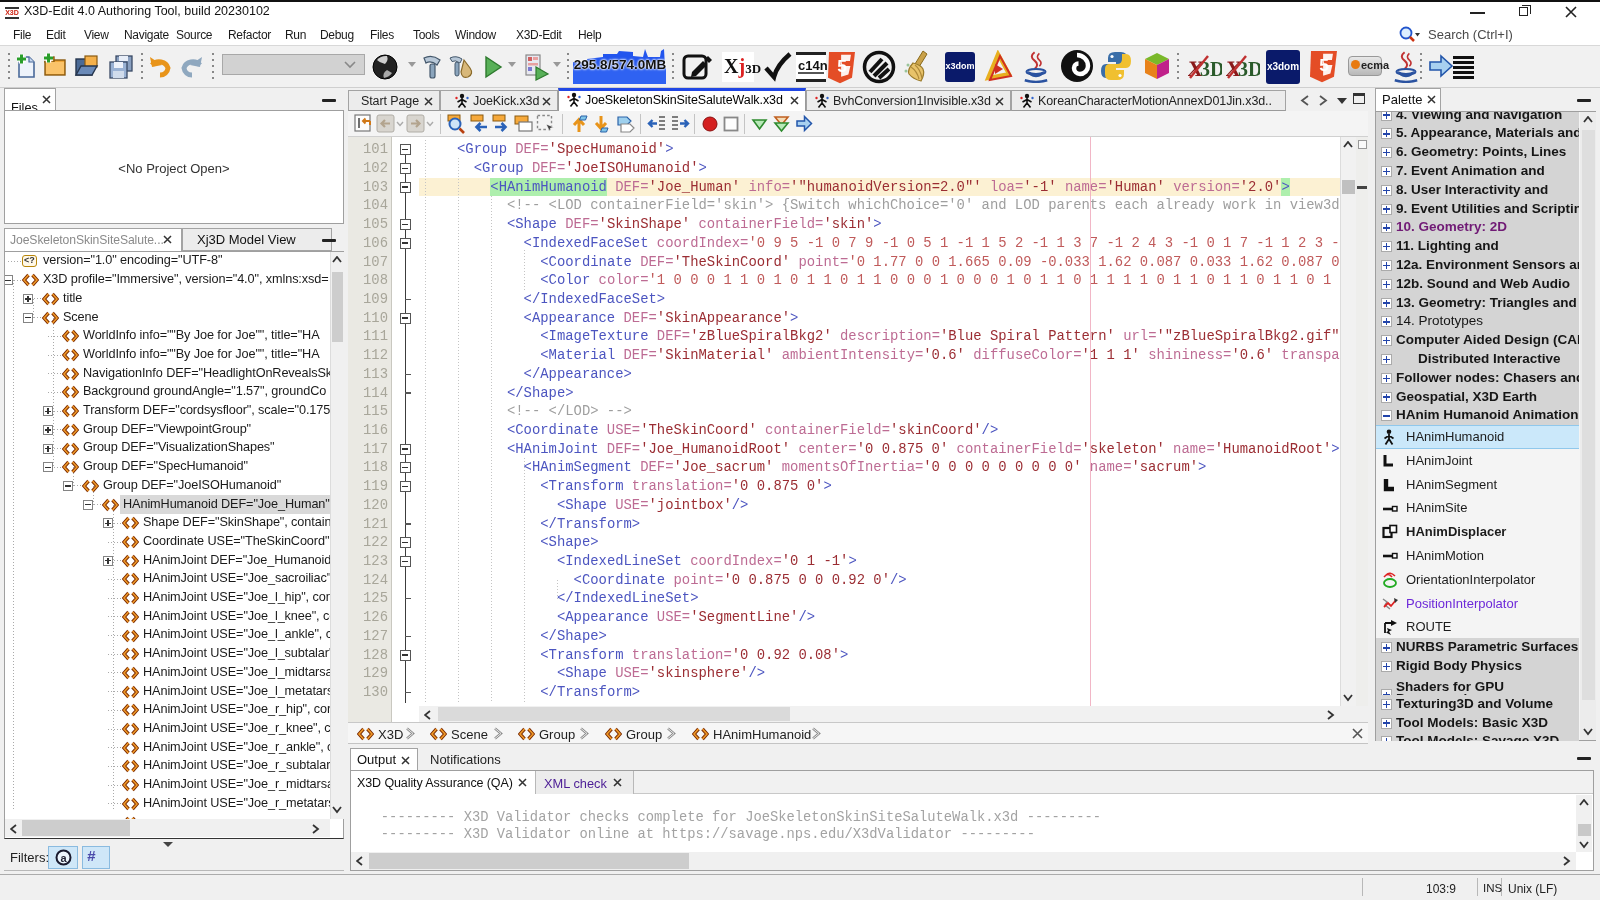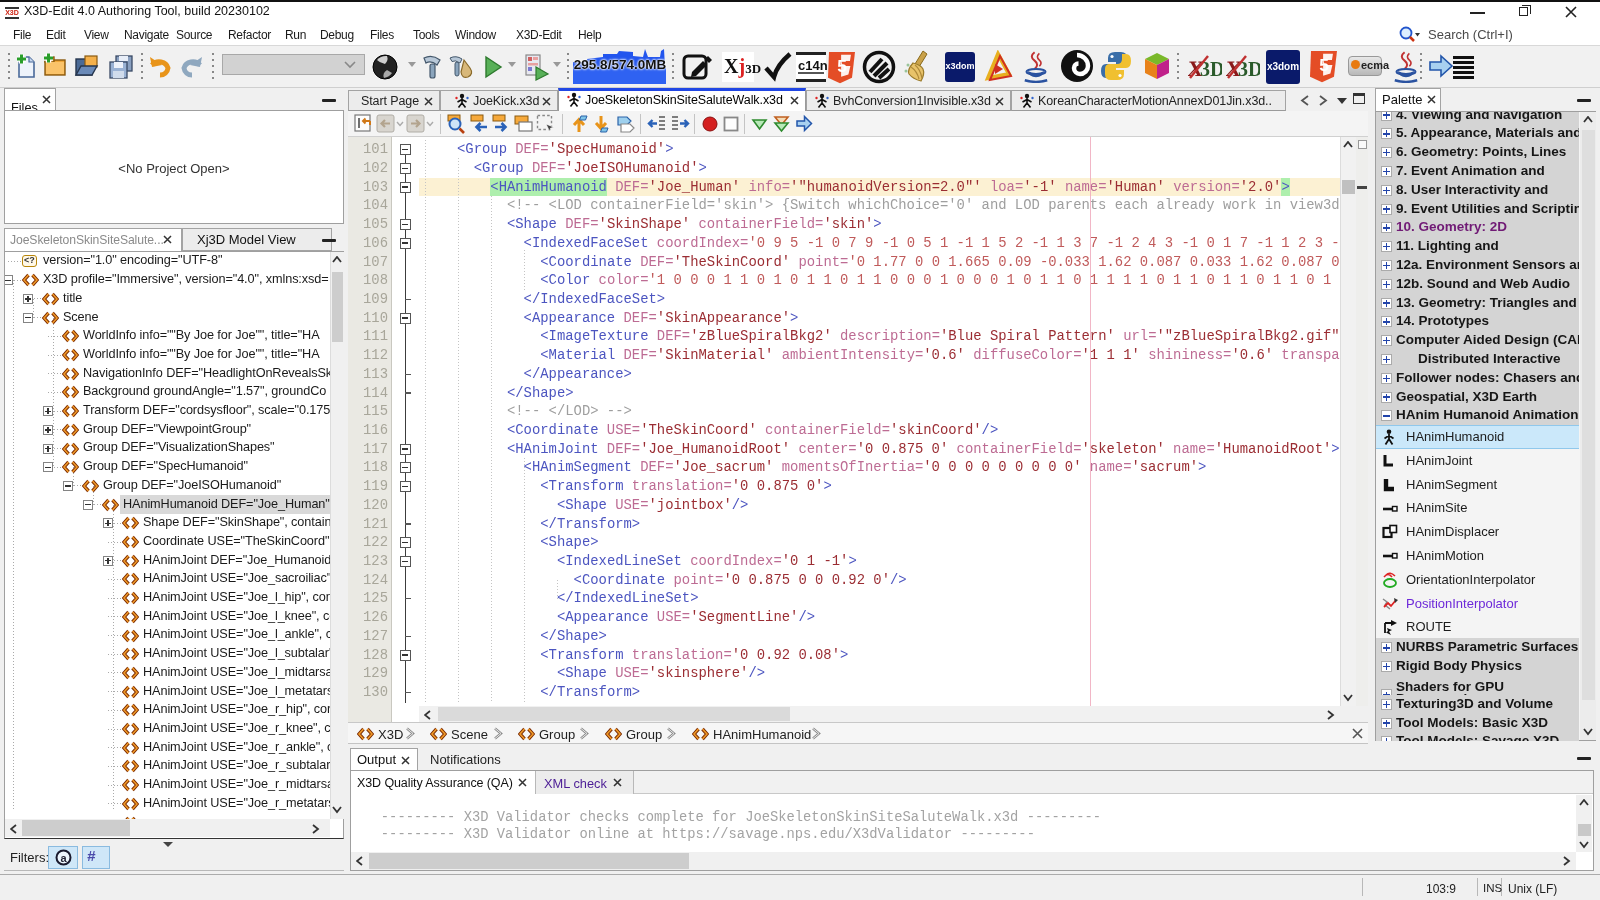--- a/index.html
+++ b/index.html
@@ -926,21 +926,21 @@
 <div class="ab" style="left:20px;top:163.70000000000002px;font-size:13.5px;font-weight:bold;color:#161616;white-space:nowrap;">12b. Sound and Web Audio</div>
 <div class="ab" style="left:0px;top:181.60000000000002px;width:203px;height:18.8px;background:#d4d4d4;"></div>
 <div class="ab" style="left:5px;top:185.50000000000003px;width:11px;height:11px;background:#fff;border:1px solid #aaa;"></div>
 <div class="ab" style="left:7px;top:190.30000000000004px;width:7px;height:1.6px;background:#2244aa;"></div>
 <div class="ab" style="left:9.7px;top:187.60000000000002px;width:1.6px;height:7px;background:#2244aa;"></div>
 <div class="ab" style="left:20px;top:182.50000000000003px;font-size:13.5px;font-weight:bold;color:#161616;white-space:nowrap;">13. Geometry: Triangles and</div>
 <div class="ab" style="left:0px;top:200.40000000000003px;width:203px;height:18.8px;background:#d4d4d4;"></div>
 <div class="ab" style="left:5px;top:204.30000000000004px;width:11px;height:11px;background:#fff;border:1px solid #aaa;"></div>
 <div class="ab" style="left:7px;top:209.10000000000005px;width:7px;height:1.6px;background:#2244aa;"></div>
 <div class="ab" style="left:9.7px;top:206.40000000000003px;width:1.6px;height:7px;background:#2244aa;"></div>
-<div class="ab" style="left:20px;top:201.30000000000004px;font-size:13.5px;font-weight:bold;color:#161616;white-space:nowrap;">14. Prototypes</div>
+<div class="ab" style="left:20px;top:201.30000000000004px;font-size:13.5px;font-weight:normal;color:#161616;white-space:nowrap;">14. Prototypes</div>
 <div class="ab" style="left:0px;top:219.20000000000005px;width:203px;height:18.8px;background:#d4d4d4;"></div>
 <div class="ab" style="left:5px;top:223.10000000000005px;width:11px;height:11px;background:#fff;border:1px solid #aaa;"></div>
 <div class="ab" style="left:7px;top:227.90000000000006px;width:7px;height:1.6px;background:#2244aa;"></div>
 <div class="ab" style="left:9.7px;top:225.20000000000005px;width:1.6px;height:7px;background:#2244aa;"></div>
 <div class="ab" style="left:20px;top:220.10000000000005px;font-size:13.5px;font-weight:bold;color:#161616;white-space:nowrap;">Computer Aided Design (CAD)</div>
 <div class="ab" style="left:0px;top:238.00000000000006px;width:203px;height:18.8px;background:#d4d4d4;"></div>
 <div class="ab" style="left:5px;top:241.90000000000006px;width:11px;height:11px;background:#fff;border:1px solid #aaa;"></div>
 <div class="ab" style="left:7px;top:246.70000000000007px;width:7px;height:1.6px;background:#2244aa;"></div>
 <div class="ab" style="left:9.7px;top:244.00000000000006px;width:1.6px;height:7px;background:#2244aa;"></div>
 <div class="ab" style="left:20px;top:238.90000000000006px;font-size:13.5px;font-weight:bold;color:#161616;white-space:nowrap;margin-left:22px;">Distributed Interactive</div>
@@ -974,21 +974,21 @@
 <div class="ab" style="left:30px;top:364.6000000000001px;font-size:13px;color:#1c1c1c;white-space:nowrap;">HAnimSegment</div>
 <svg class="ab" style="left:6px;top:388.70000000000005px;" width="16" height="16">
       <path d="M1,8 L10,8" stroke="#111" stroke-width="2.6"></path>
       <rect x="10.5" y="5.5" width="4.5" height="4.5" fill="#fff" stroke="#111" stroke-width="1.4"></rect>
     </svg>
 <div class="ab" style="left:30px;top:388.40000000000003px;font-size:13px;color:#1c1c1c;white-space:nowrap;">HAnimSite</div>
 <svg class="ab" style="left:6px;top:412.00000000000006px;" width="16" height="17">
       <rect x="1.5" y="4" width="8" height="9" fill="none" stroke="#111" stroke-width="2.2"></rect>
       <rect x="8" y="1.5" width="6.5" height="7" fill="#fff" stroke="#111" stroke-width="1.6"></rect>
     </svg>
-<div class="ab" style="left:30px;top:412.20000000000005px;font-size:13px;color:#1c1c1c;white-space:nowrap;">HAnimDisplacer</div>
+<div class="ab" style="left:30px;top:412.20000000000005px;font-size:13px;color:#1c1c1c;white-space:nowrap;font-weight:bold;">HAnimDisplacer</div>
 <svg class="ab" style="left:6px;top:436.30000000000007px;" width="16" height="16">
       <path d="M1,8 L10,8" stroke="#111" stroke-width="2.6"></path>
       <rect x="10.5" y="5.5" width="4.5" height="4.5" fill="#fff" stroke="#111" stroke-width="1.4"></rect>
     </svg>
 <div class="ab" style="left:30px;top:436.00000000000006px;font-size:13px;color:#1c1c1c;white-space:nowrap;">HAnimMotion</div>
 <svg class="ab" style="left:6px;top:459.6000000000001px;" width="17" height="17">
       <path d="M2,5 q4,-5 8,0 M4,3 q4,-4 9,1" stroke="#d22" stroke-width="1.6" fill="none"></path>
       <ellipse cx="8" cy="11" rx="6" ry="4" fill="none" stroke="#2a2" stroke-width="1.8"></ellipse>
     </svg>
 <div class="ab" style="left:30px;top:459.80000000000007px;font-size:13px;color:#1c1c1c;white-space:nowrap;">OrientationInterpolator</div>

